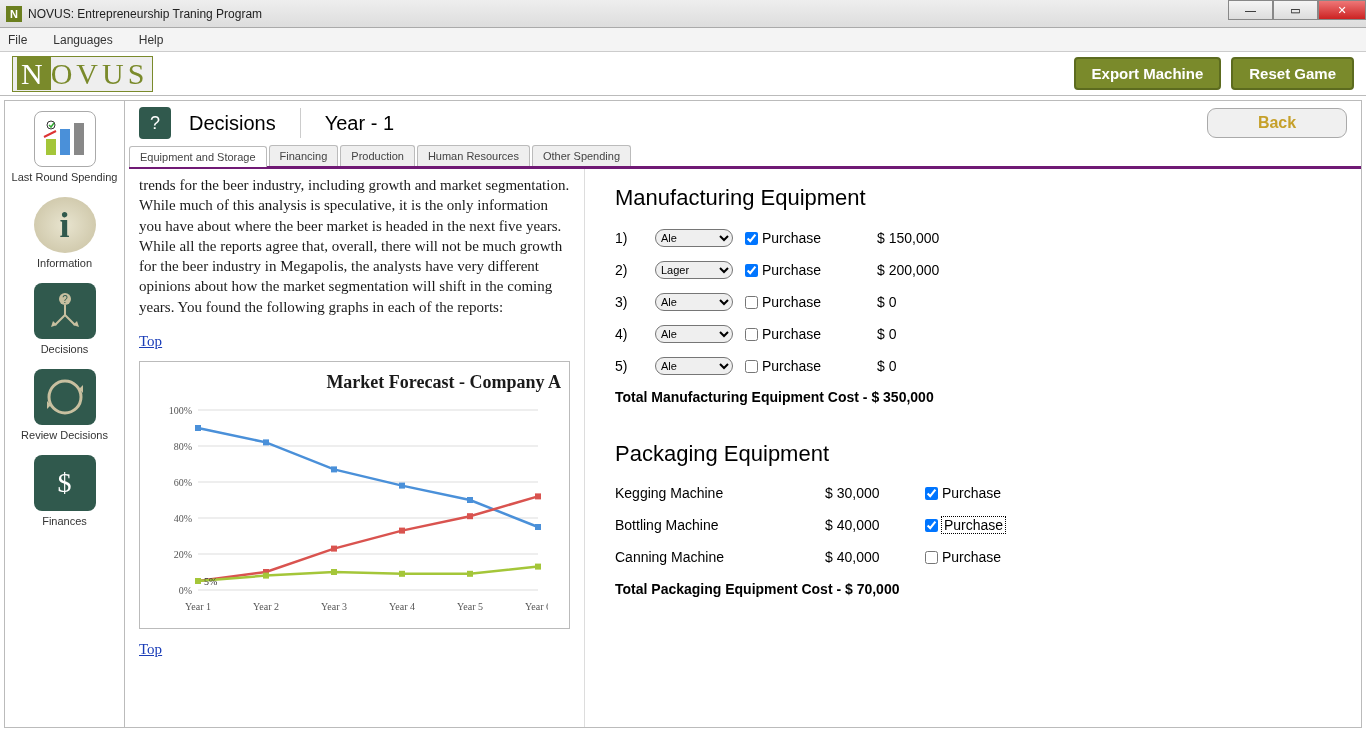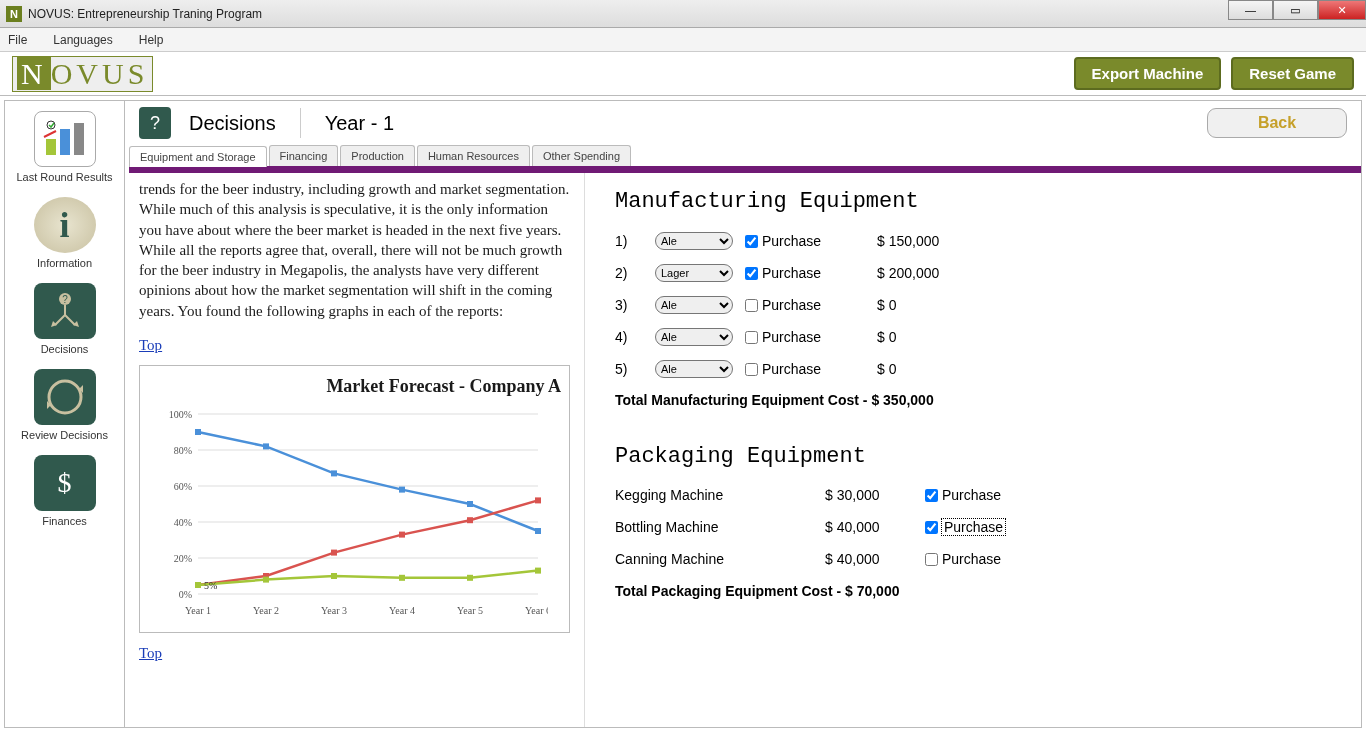--- a/index.html
+++ b/index.html
@@ -29,33 +29,33 @@
 .sidebtn .ico { width: 62px; height: 56px; border-radius: 8px; background: #30594d; display: flex; align-items: center; justify-content: center; color: #fff; font-size: 28px; position: relative; }
 .sidebtn .lbl { font-size: 11px; color: #333; text-align: center; }
 
 .content { flex: 1; display: flex; flex-direction: column; }
 .pagehdr { height: 44px; display: flex; align-items: center; padding: 0 14px; gap: 18px; }
 .pagehdr .pico { width: 32px; height: 32px; background: #30594d; border-radius: 4px; display:flex;align-items:center;justify-content:center;color:#fff;font-size:18px; }
 .pagehdr h2 { font-size: 20px; font-weight: normal; }
 .pagehdr .divider { width: 1px; height: 30px; background: #ccc; margin: 0 6px; }
 .backbtn { margin-left: auto; width: 140px; border: 1px solid #aaa; border-radius: 9px; background: #f0f0f0; color: #c6a02a; font-weight: bold; font-size: 16px; padding: 5px 0; text-align: center; cursor: pointer; }
 
-.tabs { display: flex; border-bottom: 7px solid #701a75; margin-left: 4px; }
+.tabs { display: flex; border-bottom: 3px solid #701a75; margin-left: 4px; }
 .tab { padding: 4px 10px; border: 1px solid #bbb; border-bottom: none; background: #efefef; font-size: 11px; color: #444; cursor: pointer; margin-right: 2px; border-radius: 3px 3px 0 0; }
 .tab.active { background: #fff; position: relative; top: 1px; }
 
 .panels { flex: 1; display: flex; overflow: hidden; }
 .leftpane { width: 460px; border-right: 1px solid #ddd; overflow-y: scroll; padding: 6px 14px 14px 14px; font-family: Georgia, serif; font-size: 15px; line-height: 1.35; color: #1a1a1a; }
 .leftpane a { color: #1a3db8; text-decoration: underline; font-size: 15px; }
 .chartbox { border: 1px solid #bbb; margin: 10px 0; padding: 8px; background: #fff; }
 .chartbox h3 { font-family: Georgia, serif; font-size: 18px; font-weight: bold; text-align: right; margin-bottom: 6px; }
 .chartbox svg { display: block; }
 
 .rightpane { flex: 1; overflow-y: scroll; padding: 16px 30px; }
-.rightpane h2 { font-size: 22px; font-weight: normal; margin-bottom: 18px; font-family: Liberation Mono, monospace; }
+.rightpane h2 { font-size: 22px; font-weight: normal; margin-bottom: 18px; }
 .eqrow { display: flex; align-items: center; gap: 12px; margin-bottom: 14px; font-size: 14px; }
 .eqrow .num { width: 28px; }
 .eqrow select { width: 78px; font-size: 11px; padding: 1px; border-radius: 9px; }
 .eqrow .pchk { display: flex; align-items: center; gap: 4px; width: 120px; }
 .eqrow .cost { width: 120px; }
 .totline { font-weight: bold; font-size: 14px; margin-top: 8px; margin-bottom: 36px; }
 .pkrow { display: flex; align-items: center; margin-bottom: 16px; font-size: 14px; }
 .pkrow .name { width: 210px; }
 .pkrow .cost { width: 100px; }
 .pkrow .pchk { display: flex; align-items: center; gap: 4px; }
@@ -94,21 +94,21 @@
       <div class="ico" style="background:#fff;border:1px solid #aaa;">
         <svg width="50" height="40">
             <rect x="6" y="20" width="10" height="16" fill="#a4c639"></rect>
             <rect x="20" y="10" width="10" height="26" fill="#4a90d9"></rect>
             <rect x="34" y="4" width="10" height="32" fill="#888"></rect>
             <path d="M4 18 L16 12" stroke="#d33" stroke-width="2"></path>
             <circle cx="11" cy="6" r="4" fill="#fff" stroke="#333"></circle>
             <path d="M9 6 l2 2 l3 -4" stroke="#3a3" stroke-width="1.5" fill="none"></path>
           </svg>
       </div>
-      <div class="lbl">Last Round Results</div>
+      <div class="lbl">Last Round Spending</div>
     </div>
     <div class="sidebtn">
       <div class="ico" style="border-radius:50%;background:radial-gradient(#e8e4cf,#c8c0a0);color:#30594d;font-family:Georgia;font-size:36px;font-weight:bold;">i</div>
       <div class="lbl">Information</div>
     </div>
     <div class="sidebtn">
       <div class="ico">
         <svg width="40" height="40">
             <circle cx="20" cy="8" r="6" fill="#c8c0a0"></circle>
             <text x="20" y="12" text-anchor="middle" font-size="10" fill="#30594d">?</text>

